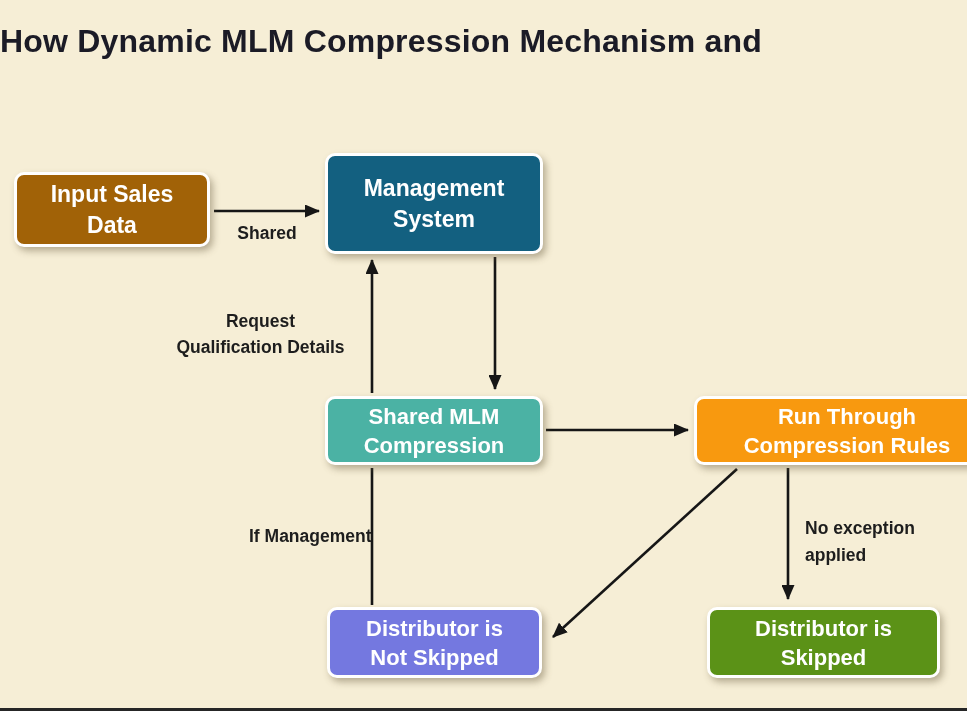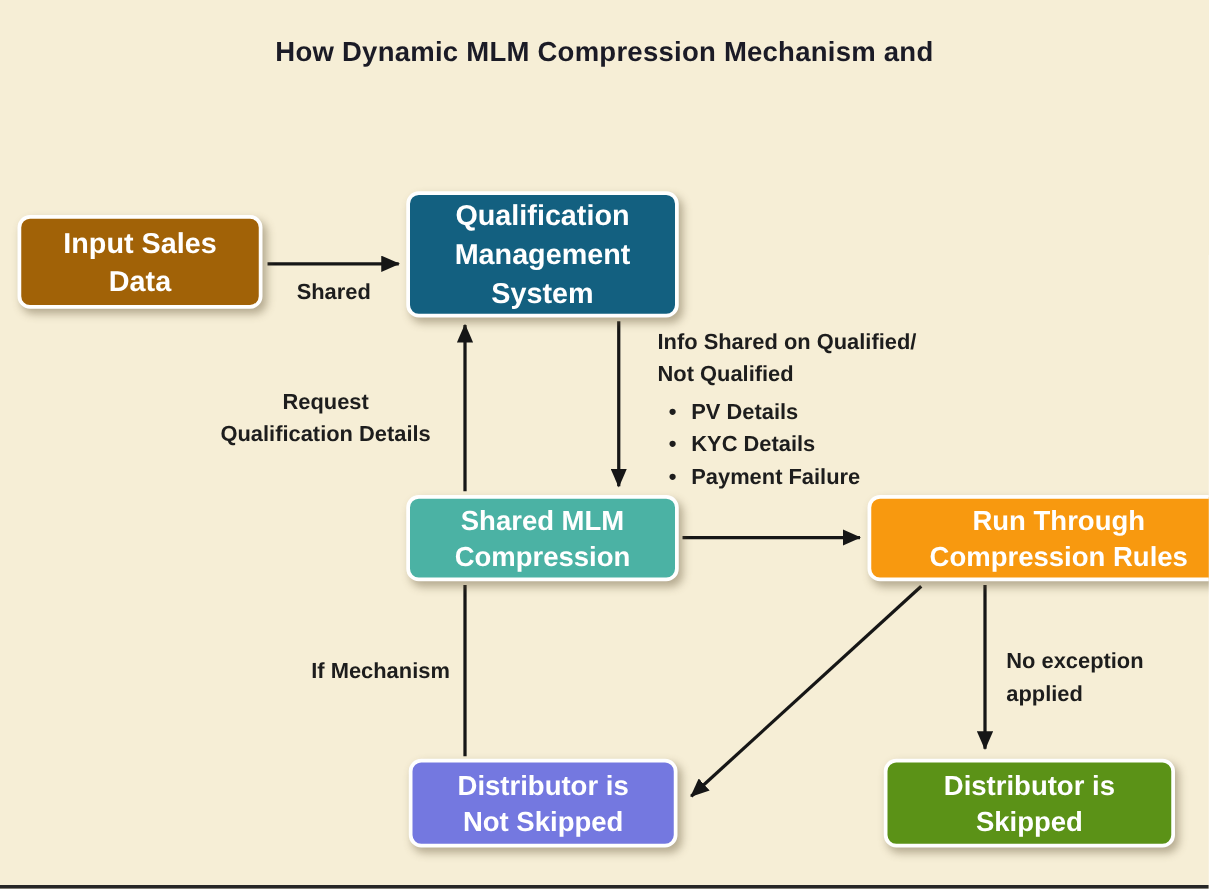--- a/index.html
+++ b/index.html
@@ -9,22 +9,22 @@
   .canvas {
     position: relative;
     width: 967px;
     height: 711px;
     overflow: hidden;
   }
 
   .title {
     position: absolute;
     left: 0; right: 0; top: 20px;
-    text-align: center;
-    font-size: 22px;
+    text-align: left;
+    font-size: 32px;
     font-weight: 700;
     line-height: 43px;
     letter-spacing: 0.2px;
   }
 
   .arrows {
     position: absolute;
     left: 0; top: 0;
     width: 967px; height: 711px;
   }
@@ -105,21 +105,20 @@
     <line x1="737" y1="469" x2="553" y2="637" marker-end="url(#ah)"></line>
     <line x1="372" y1="468" x2="372" y2="605"></line>
   </svg>
 
   <div class="node node-input" style="background: #a16207; align-items: center;">
     <div class="bl">Input Sales</div>
     <div class="bl">Data</div>
   </div>
 
   <div class="node node-qms" style="background: rgb(19, 96, 128);">
-    <div class="bl">Qualification</div>
     <div class="bl">Management</div>
     <div class="bl">System</div>
   </div>
 
   <div class="node node-dmc" style="background: rgb(75, 178, 164);">
     <div class="bl">Shared MLM</div>
     <div class="bl">Compression</div>
   </div>
 
   <div class="node node-rtcr" style="background: rgb(248, 153, 15);">
@@ -137,31 +136,22 @@
     <div class="bl">Skipped</div>
   </div>
 
   <div class="label label-shared" style="color: rgb(29, 29, 29);">Shared</div>
 
   <div class="label label-request" style="color: rgb(29, 29, 29);">
     <div>Request</div>
     <div>Qualification Details</div>
   </div>
 
-  <div class="label label-info" style="color: rgb(29, 29, 29);">
-    <div>Info Shared on Qualified/</div>
-    <div>Not Qualified</div>
-    <ul class="bullets">
-      <li>PV Details</li>
-      <li>KYC Details</li>
-      <li>Payment Failure</li>
-    </ul>
-  </div>
 
-  <div class="label label-ifqualified" style="color: rgb(29, 29, 29);">If Mechanism</div>
+  <div class="label label-ifqualified" style="color: rgb(29, 29, 29);">If Management</div>
 
 
   <div class="label label-noexc" style="color: rgb(29, 29, 29);">
     <div>No exception</div>
     <div>applied</div>
   </div>
 
   <div class="bottom-bar" style="background: rgb(38, 38, 38);"></div>
 
 </div>

